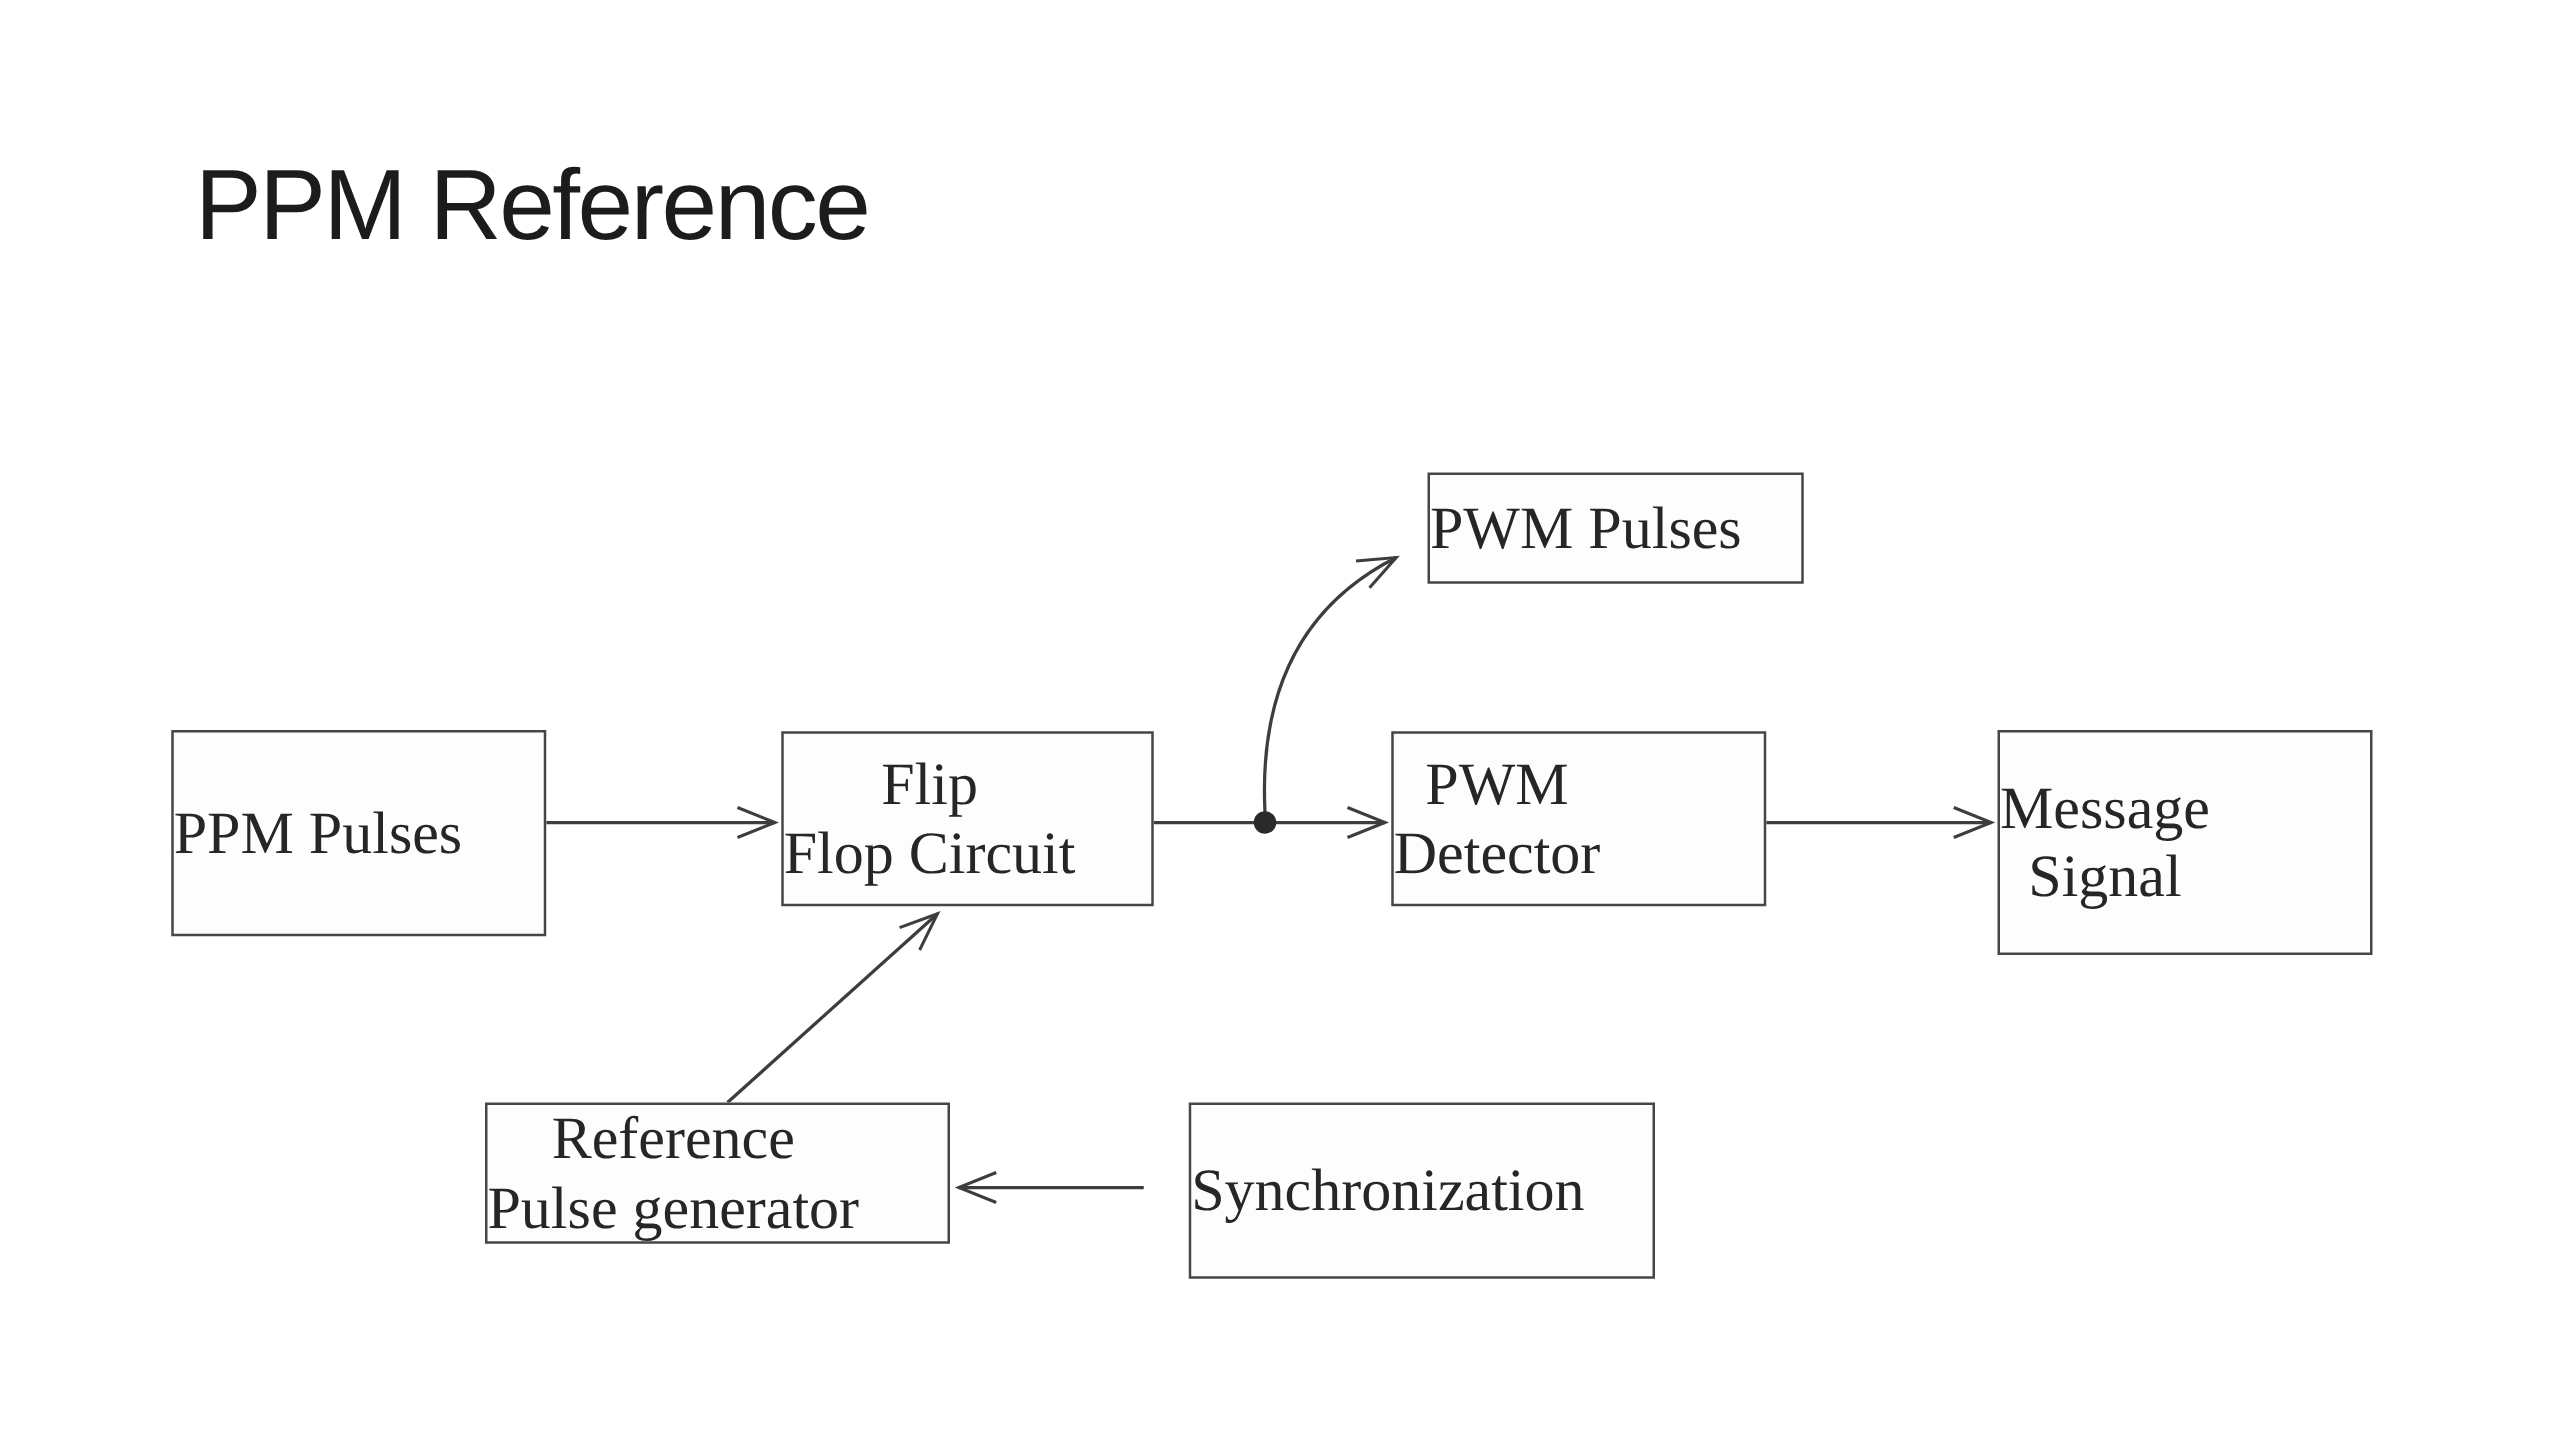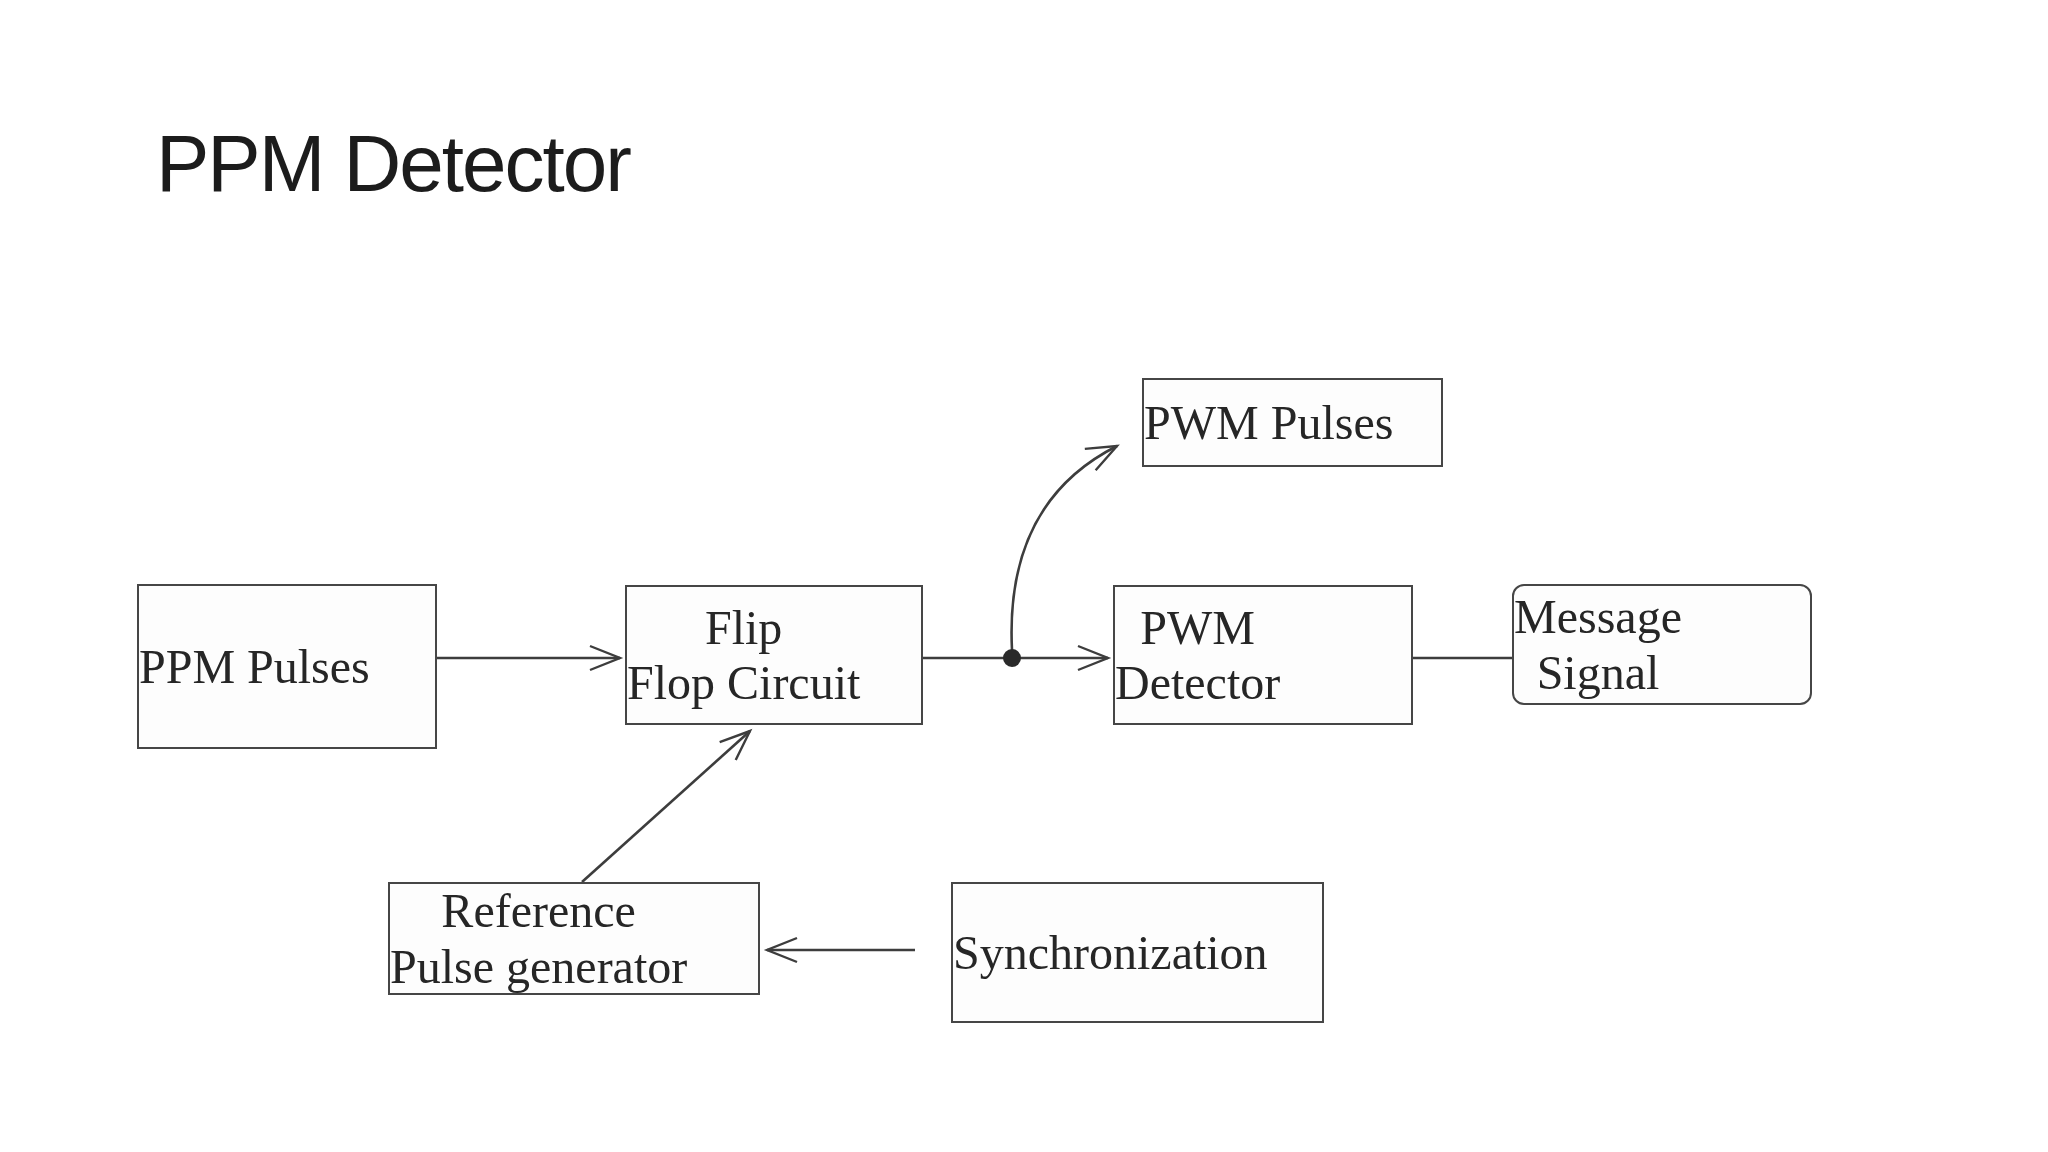--- a/index.html
+++ b/index.html
@@ -50,21 +50,21 @@
     stroke: #3d3d3d;
     stroke-width: 2.6;
     fill: none;
   }
 </style>
 </head>
 <body>
 
 <div class="stage">
 
-  <div class="slide-title">PPM Detector</div>
+  <div class="slide-title">PPM Reference</div>
 
   <svg class="connector-layer" width="2048" height="1152" viewBox="0 0 2048 1152" xmlns="http://www.w3.org/2000/svg">
     <defs>
       <marker id="ah" orient="auto" markerUnits="userSpaceOnUse" markerWidth="40" markerHeight="30" refX="33" refY="15" overflow="visible">
         <path d="M3,3 L33,15 L3,27" fill="none" stroke="#3d3d3d" stroke-width="2.4"></path>
       </marker>
     </defs>
 
     <path class="edge" d="M437,658 L620,658" marker-end="url(#ah)"></path>
     <path class="edge" d="M923,658 L1108,658" marker-end="url(#ah)"></path>
@@ -83,21 +83,21 @@
   <div class="node" style="left:625px; top:585px; width:298px; height:140px;">
     <span class="node-label">Flip
 Flop Circuit</span>
   </div>
 
   <div class="node" style="left:1113px; top:585px; width:300px; height:140px;">
     <span class="node-label">PWM
 Detector</span>
   </div>
 
-  <div class="node" style="left:1512px; top:584px; width:300px; height:121px;border-radius:12px;">
+  <div class="node" style="left:1598px; top:584px; width:300px; height:180px;">
     <span class="node-label">Message
 Signal</span>
   </div>
 
   <div class="node" style="left:1142px; top:378px; width:301px; height:89px;">
     <span class="node-label">PWM Pulses</span>
   </div>
 
   <div class="node" style="left:388px; top:882px; width:372px; height:113px;">
     <span class="node-label">Reference

